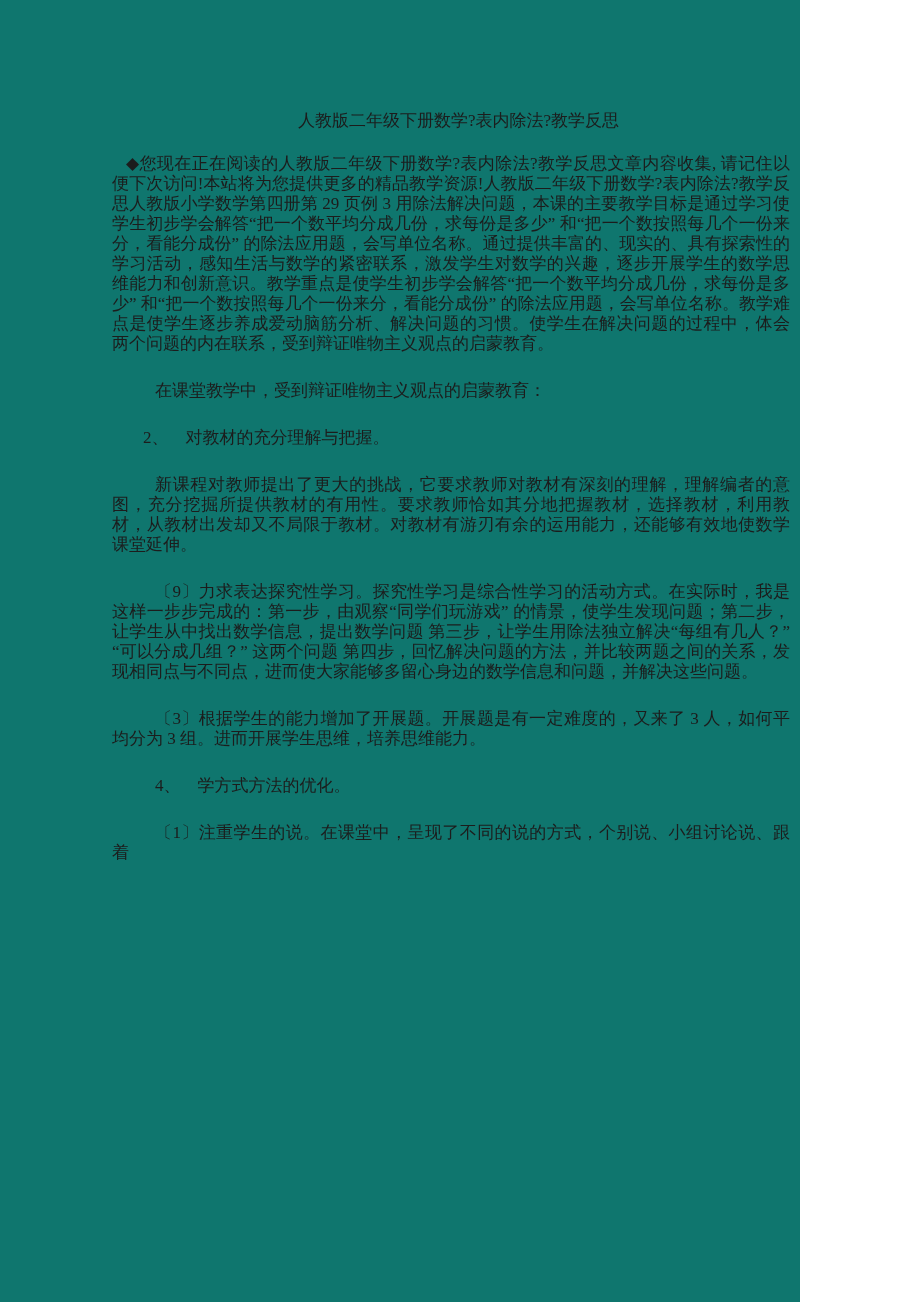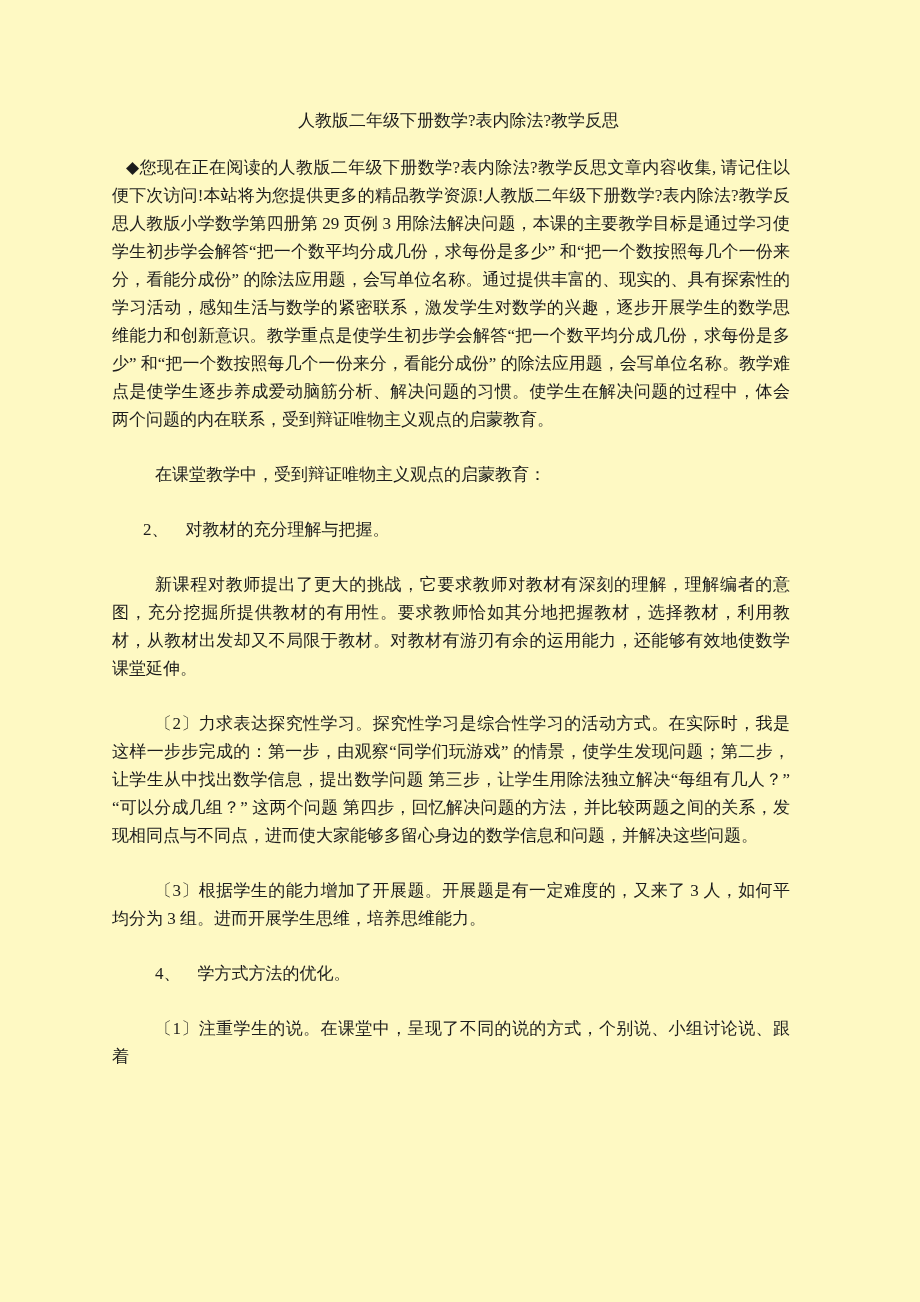--- a/index.html
+++ b/index.html
@@ -2,44 +2,44 @@
 <html><head>
 <meta charset="utf-8">
 <style>
   html, body {
     margin: 0;
     padding: 0;
     background: #ffffff;
   }
   .sheet {
     position: relative;
-    width: 920px;
+    width: 800px;
     height: 1302px;
-    background: #fef9c3;
+    background: #0f766e;
     overflow: hidden;
     font-family: "Liberation Serif", "DejaVu Serif", serif;
     color: #1c1c1c;
   }
   .content {
     position: absolute;
     left: 112px;
     top: 107px;
     width: 693px;
   }
   .doc-title {
     font-size: 17px;
     line-height: 28px;
     font-weight: 400;
     text-align: center;
     margin: 0 0 19px 0;
     letter-spacing: 0;
   }
   .para {
     font-size: 17px;
-    line-height: 28px;
+    line-height: 20px;
     text-align: justify;
     margin: 0 15px 27px 0;
     word-break: break-all;
   }
   .ind-sm { text-indent: 14px; }  
   .ind-md { text-indent: 31px; }  
   .ind-lg { text-indent: 43px; }  
 </style>
 </head>
 <body>
@@ -51,21 +51,21 @@
 
     <p class="para ind-sm">◆您现在正在阅读的人教版二年级下册数学?表内除法?教学反思文章内容收集, 请记住以便下次访问!本站将为您提供更多的精品教学资源!人教版二年级下册数学?表内除法?教学反思人教版小学数学第四册第 29 页例 3 用除法解决问题，本课的主要教学目标是通过学习使学生初步学会解答“把一个数平均分成几份，求每份是多少” 和“把一个数按照每几个一份来分，看能分成份” 的除法应用题，会写单位名称。通过提供丰富的、现实的、具有探索性的学习活动，感知生活与数学的紧密联系，激发学生对数学的兴趣，逐步开展学生的数学思维能力和创新意识。教学重点是使学生初步学会解答“把一个数平均分成几份，求每份是多少” 和“把一个数按照每几个一份来分，看能分成份” 的除法应用题，会写单位名称。教学难点是使学生逐步养成爱动脑筋分析、解决问题的习惯。使学生在解决问题的过程中，体会两个问题的内在联系，受到辩证唯物主义观点的启蒙教育。</p>
 
     <p class="para ind-lg">在课堂教学中，受到辩证唯物主义观点的启蒙教育：</p>
 
     <p class="para ind-md">2、　对教材的充分理解与把握。</p>
 
     <p class="para ind-lg">新课程对教师提出了更大的挑战，它要求教师对教材有深刻的理解，理解编者的意图，充分挖掘所提供教材的有用性。要求教师恰如其分地把握教材，选择教材，利用教材，从教材出发却又不局限于教材。对教材有游刃有余的运用能力，还能够有效地使数学课堂延伸。</p>
 
 
-    <p class="para ind-lg">〔2〕力求表达探究性学习。探究性学习是综合性学习的活动方式。在实际时，我是这样一步步完成的：第一步，由观察“同学们玩游戏” 的情景，使学生发现问题；第二步，让学生从中找出数学信息，提出数学问题 第三步，让学生用除法独立解决“每组有几人？” “可以分成几组？” 这两个问题 第四步，回忆解决问题的方法，并比较两题之间的关系，发现相同点与不同点，进而使大家能够多留心身边的数学信息和问题，并解决这些问题。</p>
+    <p class="para ind-lg">〔9〕力求表达探究性学习。探究性学习是综合性学习的活动方式。在实际时，我是这样一步步完成的：第一步，由观察“同学们玩游戏” 的情景，使学生发现问题；第二步，让学生从中找出数学信息，提出数学问题 第三步，让学生用除法独立解决“每组有几人？” “可以分成几组？” 这两个问题 第四步，回忆解决问题的方法，并比较两题之间的关系，发现相同点与不同点，进而使大家能够多留心身边的数学信息和问题，并解决这些问题。</p>
 
     <p class="para ind-lg">〔3〕根据学生的能力增加了开展题。开展题是有一定难度的，又来了 3 人，如何平均分为 3 组。进而开展学生思维，培养思维能力。</p>
 
     <p class="para ind-lg">4、　学方式方法的优化。</p>
 
     <p class="para ind-lg">〔1〕注重学生的说。在课堂中，呈现了不同的说的方式，个别说、小组讨论说、跟着</p>
 
   </div>
 </div>
 

